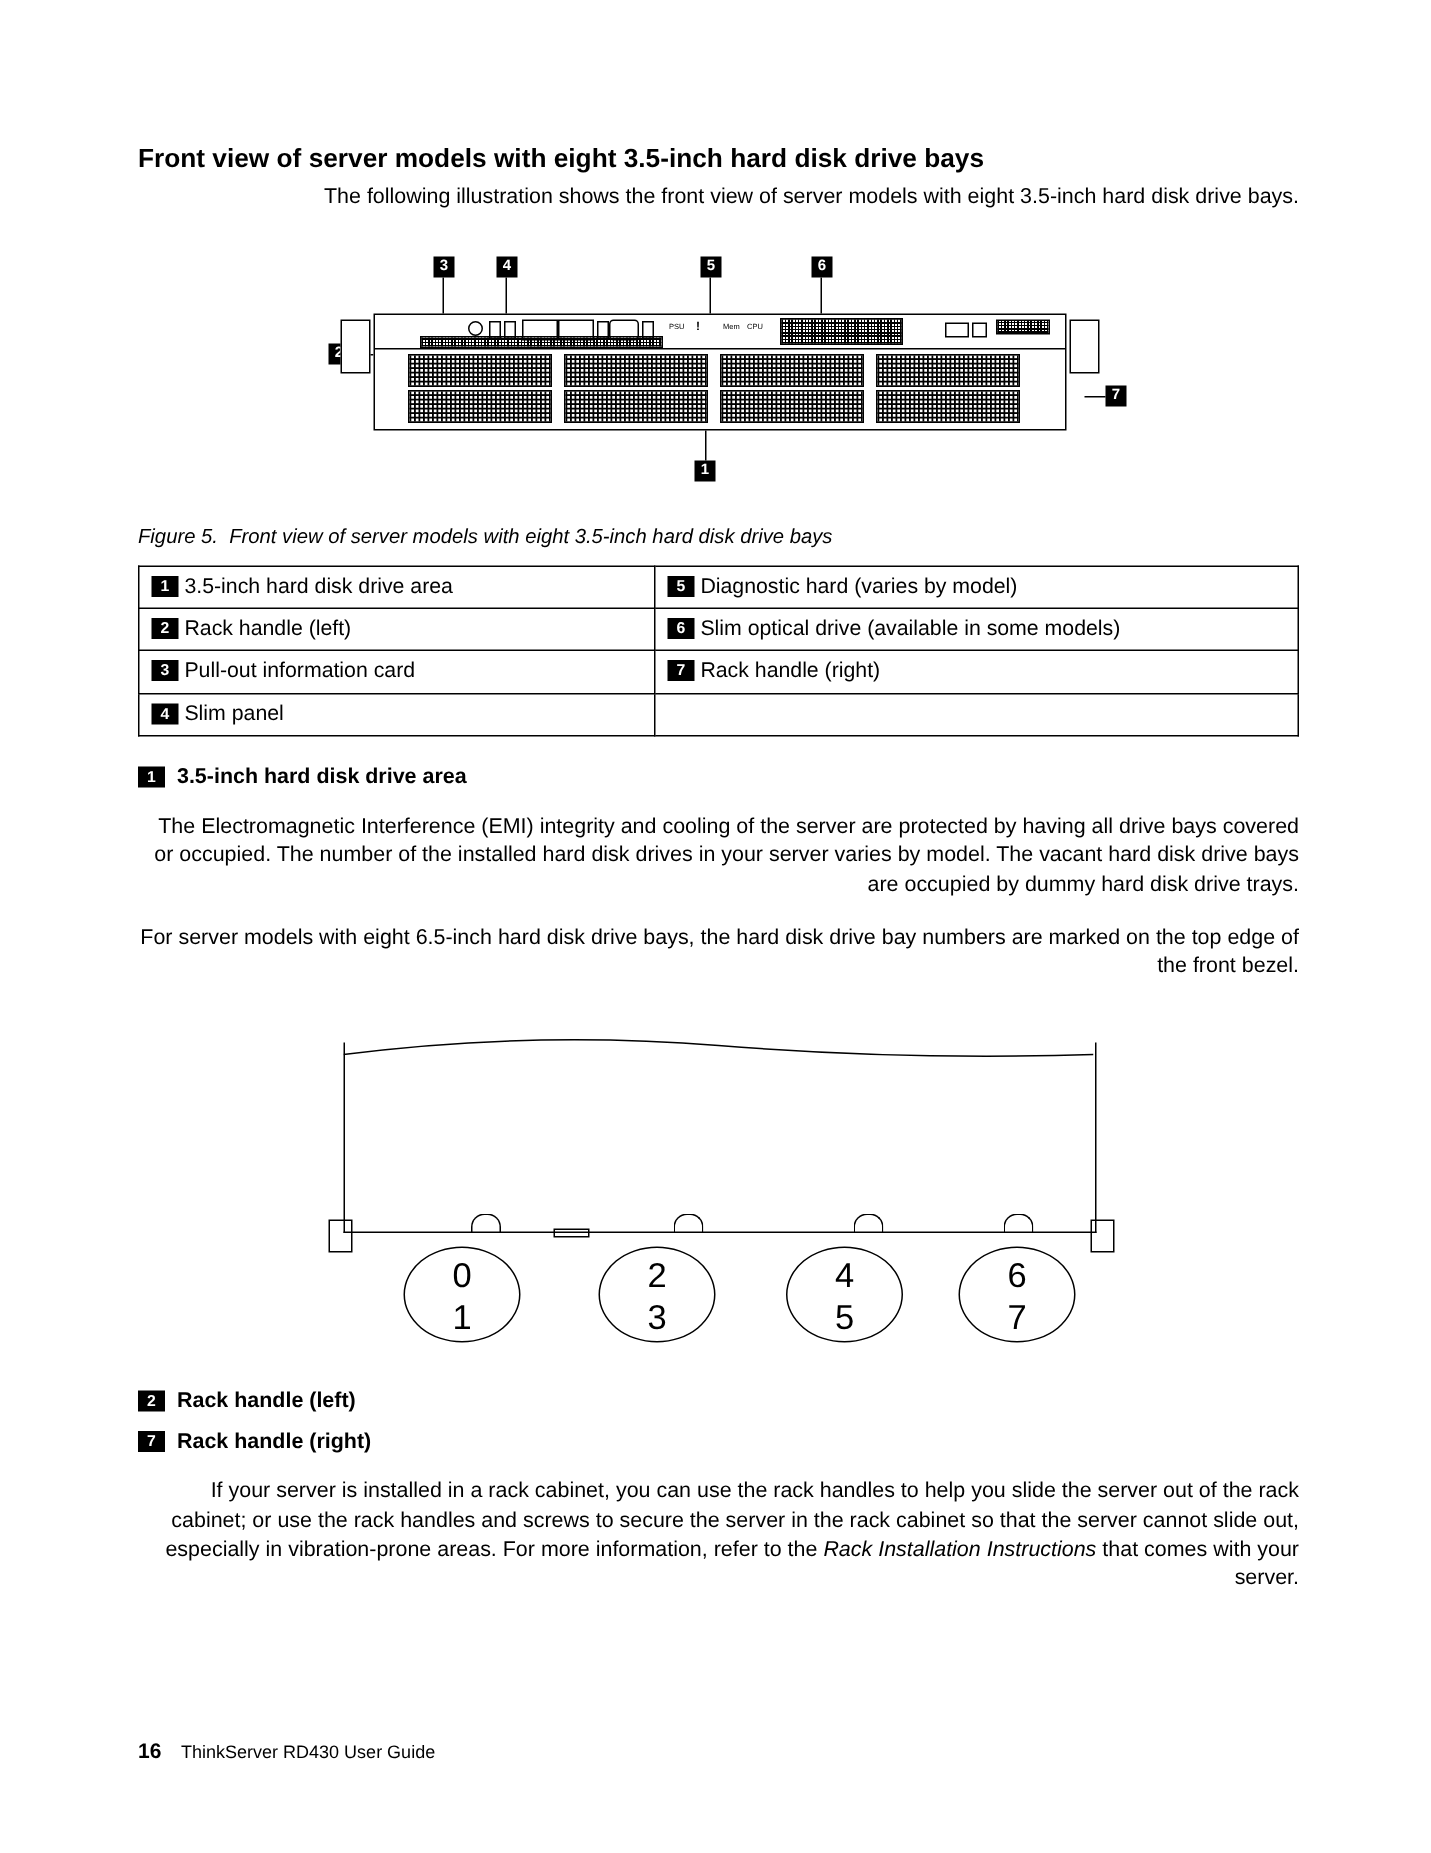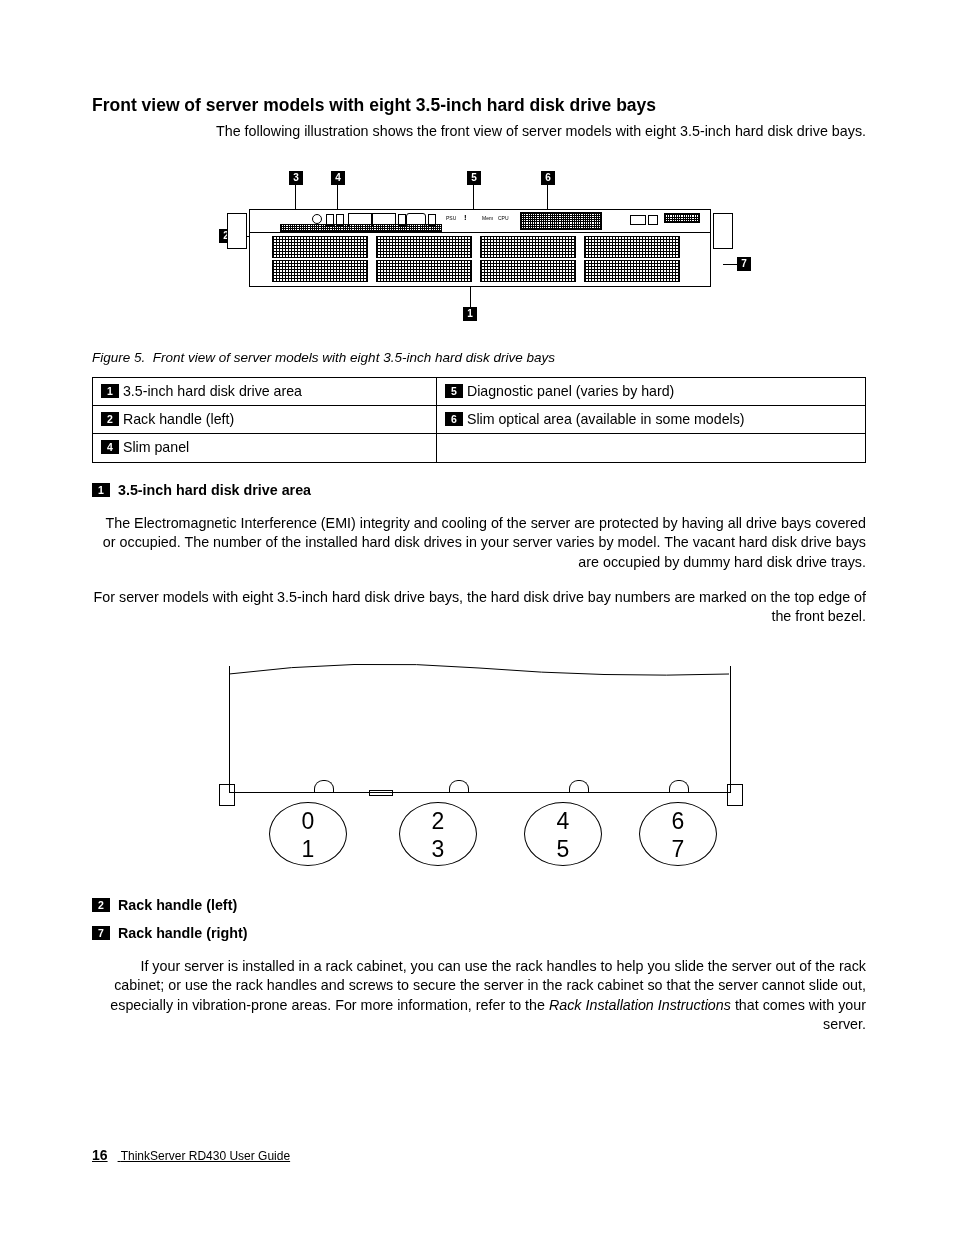--- a/index.html
+++ b/index.html
@@ -61,23 +61,22 @@
     vertical-align: middle;
   }
   .subhead {
     font-weight: bold;
     margin: 2px 0 14px 0;
   }
   .subhead .callout-num { margin-right: 4px; }
   .footer {
     position: absolute;
     left: 92px;
-    bottom: 70px;
+    bottom: 58px;
     font-size: 12px;
-    text-decoration: underline;
   }
   .footer b { font-size: 14px; margin-right: 10px; }
 
   
   .fig1-wrap {
     position: relative;
     width: 520px;
     height: 150px;
     margin: 0 auto;
   }
@@ -232,39 +231,43 @@
 
   <div class="fig-caption">
     <span>Figure 5.</span>&nbsp;
     <span>Front view of server models with eight 3.5-inch hard disk drive bays</span>
   </div>
 
   <table class="legend">
     <tbody>
         <tr>
       <td style="width:44.5%"><span class="callout-num">1</span> <span>3.5-inch hard disk drive area</span></td>
-      <td><span class="callout-num">5</span> <span>Diagnostic panel (varies by hard)</span></td>
+      <td><span class="callout-num">5</span> <span>Diagnostic hard (varies by model)</span></td>
     </tr>
     <tr>
       <td><span class="callout-num">2</span> <span>Rack handle (left)</span></td>
-      <td><span class="callout-num">6</span> <span>Slim optical area (available in some models)</span></td>
+      <td><span class="callout-num">6</span> <span>Slim optical drive (available in some models)</span></td>
+    </tr>
+    <tr>
+      <td><span class="callout-num">3</span> <span>Pull-out information card</span></td>
+      <td><span class="callout-num">7</span> <span>Rack handle (right)</span></td>
     </tr>
     <tr>
       <td><span class="callout-num">4</span> <span>Slim panel</span></td>
       <td></td>
     </tr>
   </tbody>
     </table>
 
   <div class="subhead">
     <span class="callout-num">1</span>
     <span>3.5-inch hard disk drive area</span>
   </div>
   <p>The Electromagnetic Interference (EMI) integrity and cooling of the server are protected by having all drive bays covered or occupied. The number of the installed hard disk drives in your server varies by model. The vacant hard disk drive bays are occupied by dummy hard disk drive trays.</p>
-  <p>For server models with eight 3.5-inch hard disk drive bays, the hard disk drive bay numbers are marked on the top edge of the front bezel.</p>
+  <p>For server models with eight 6.5-inch hard disk drive bays, the hard disk drive bay numbers are marked on the top edge of the front bezel.</p>
 
   <div class="figure">
     <div class="fig2-wrap">
       <svg class="top-wave" viewBox="0 0 500 20" preserveAspectRatio="none">
         <path d="M0 18 Q125 2 250 12 T500 18" fill="none" stroke="#000" stroke-width="1"></path>
       </svg>
       <div class="top-plate"></div>
       <div class="ear left"></div>
       <div class="ear right"></div>
 

